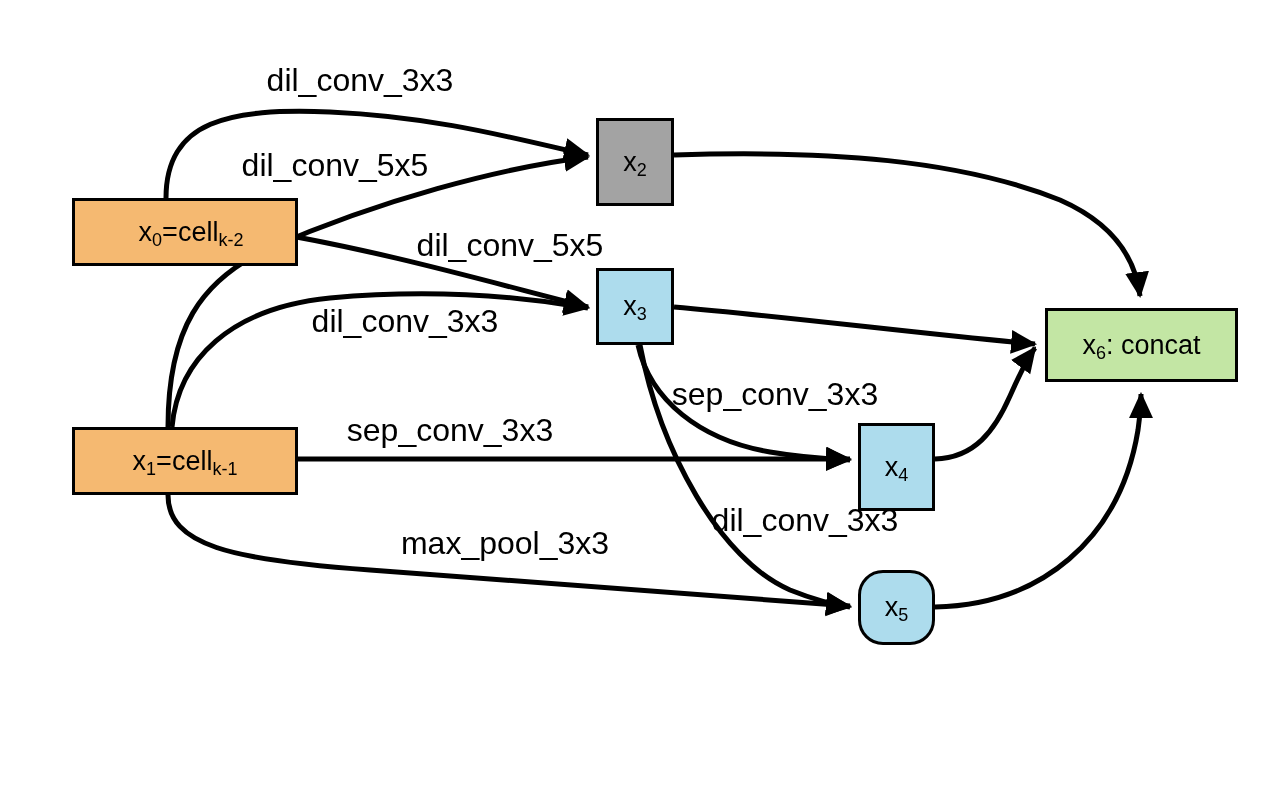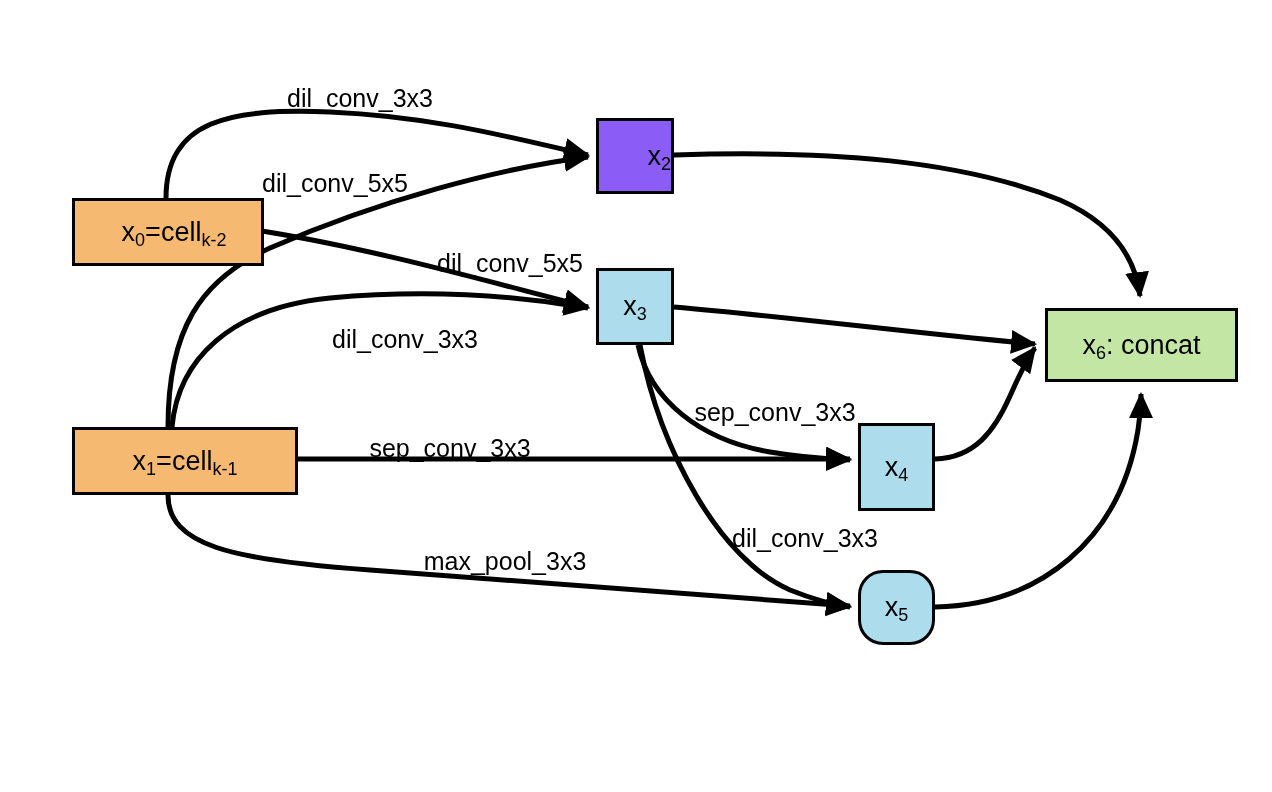--- a/index.html
+++ b/index.html
@@ -6,22 +6,22 @@
   body{width:1272px;height:792px;overflow:hidden;
        font-family:"Liberation Sans","DejaVu Sans",sans-serif;color:#000;}
   #stage{position:relative;width:1272px;height:792px;background:#fff;}
   svg#wires{position:absolute;left:0;top:0;width:1272px;height:792px;}
 
   .node{position:absolute;box-sizing:border-box;border:3px solid #000;
         display:flex;align-items:center;justify-content:center;
         font-size:27px;line-height:1;white-space:nowrap;}
   .node sub{font-size:18px;vertical-align:baseline;position:relative;top:5px;}
 
-  .edge-label{position:absolute;font-size:25px;line-height:1;white-space:nowrap;
-              transform:translate(-50%,-50%);margin-top:18px;}
+  .edge-label{position:absolute;font-size:32px;line-height:1;white-space:nowrap;
+              transform:translate(-50%,-50%);}
 
   .legend{position:absolute;left:0;top:700px;width:1272px;height:60px;}
   .legend-item{position:absolute;top:0;height:46px;display:flex;align-items:center;}
   .swatch{width:34px;height:34px;display:inline-block;}
   .legend-text{font-size:26px;margin-left:18px;white-space:nowrap;}
 </style>
 </head>
 <body>
 
 <div id="stage">
@@ -54,29 +54,29 @@
       <path marker-end="url(#ah)" d="M 674 155 C 830 150 960 160 1060 200 C 1110 222 1135 255 1140 296"></path>
 
       <path marker-end="url(#ah)" d="M 674 307 C 800 318 930 335 1035 344"></path>
 
       <path marker-end="url(#ah)" d="M 935 459 C 975 458 995 430 1010 396 C 1018 378 1026 360 1035 348"></path>
 
       <path marker-end="url(#ah)" d="M 935 607 C 1040 605 1120 540 1138 430 C 1140 415 1141 402 1141 394"></path>
     </g>
   </svg>
 
-  <div class="node" style="left:72px;top:198px;width:192px;height:68px;background:#f5b971;padding-left:12px;">
+  <div class="node" style="left:72px;top:198px;width:226px;height:68px;background:#f5b971;padding-left:12px;">
     <span>x<sub>0</sub>=cell<sub>k-2</sub></span>
   </div>
 
   <div class="node" style="left:72px;top:427px;width:226px;height:68px;background:#f5b971;">
     <span>x<sub>1</sub>=cell<sub>k-1</sub></span>
   </div>
 
-  <div class="node" style="left:596px;top:118px;width:78px;height:76px;background:#8b5cf6;justify-content:flex-end;">
+  <div class="node" style="left:596px;top:118px;width:78px;height:88px;background:#a3a3a3;">
     <span>x<sub>2</sub></span>
   </div>
 
   <div class="node" style="left:596px;top:268px;width:78px;height:77px;background:#addced;">
     <span>x<sub>3</sub></span>
   </div>
 
   <div class="node" style="left:858px;top:423px;width:77px;height:88px;background:#addced;">
     <span>x<sub>4</sub></span>
   </div>

